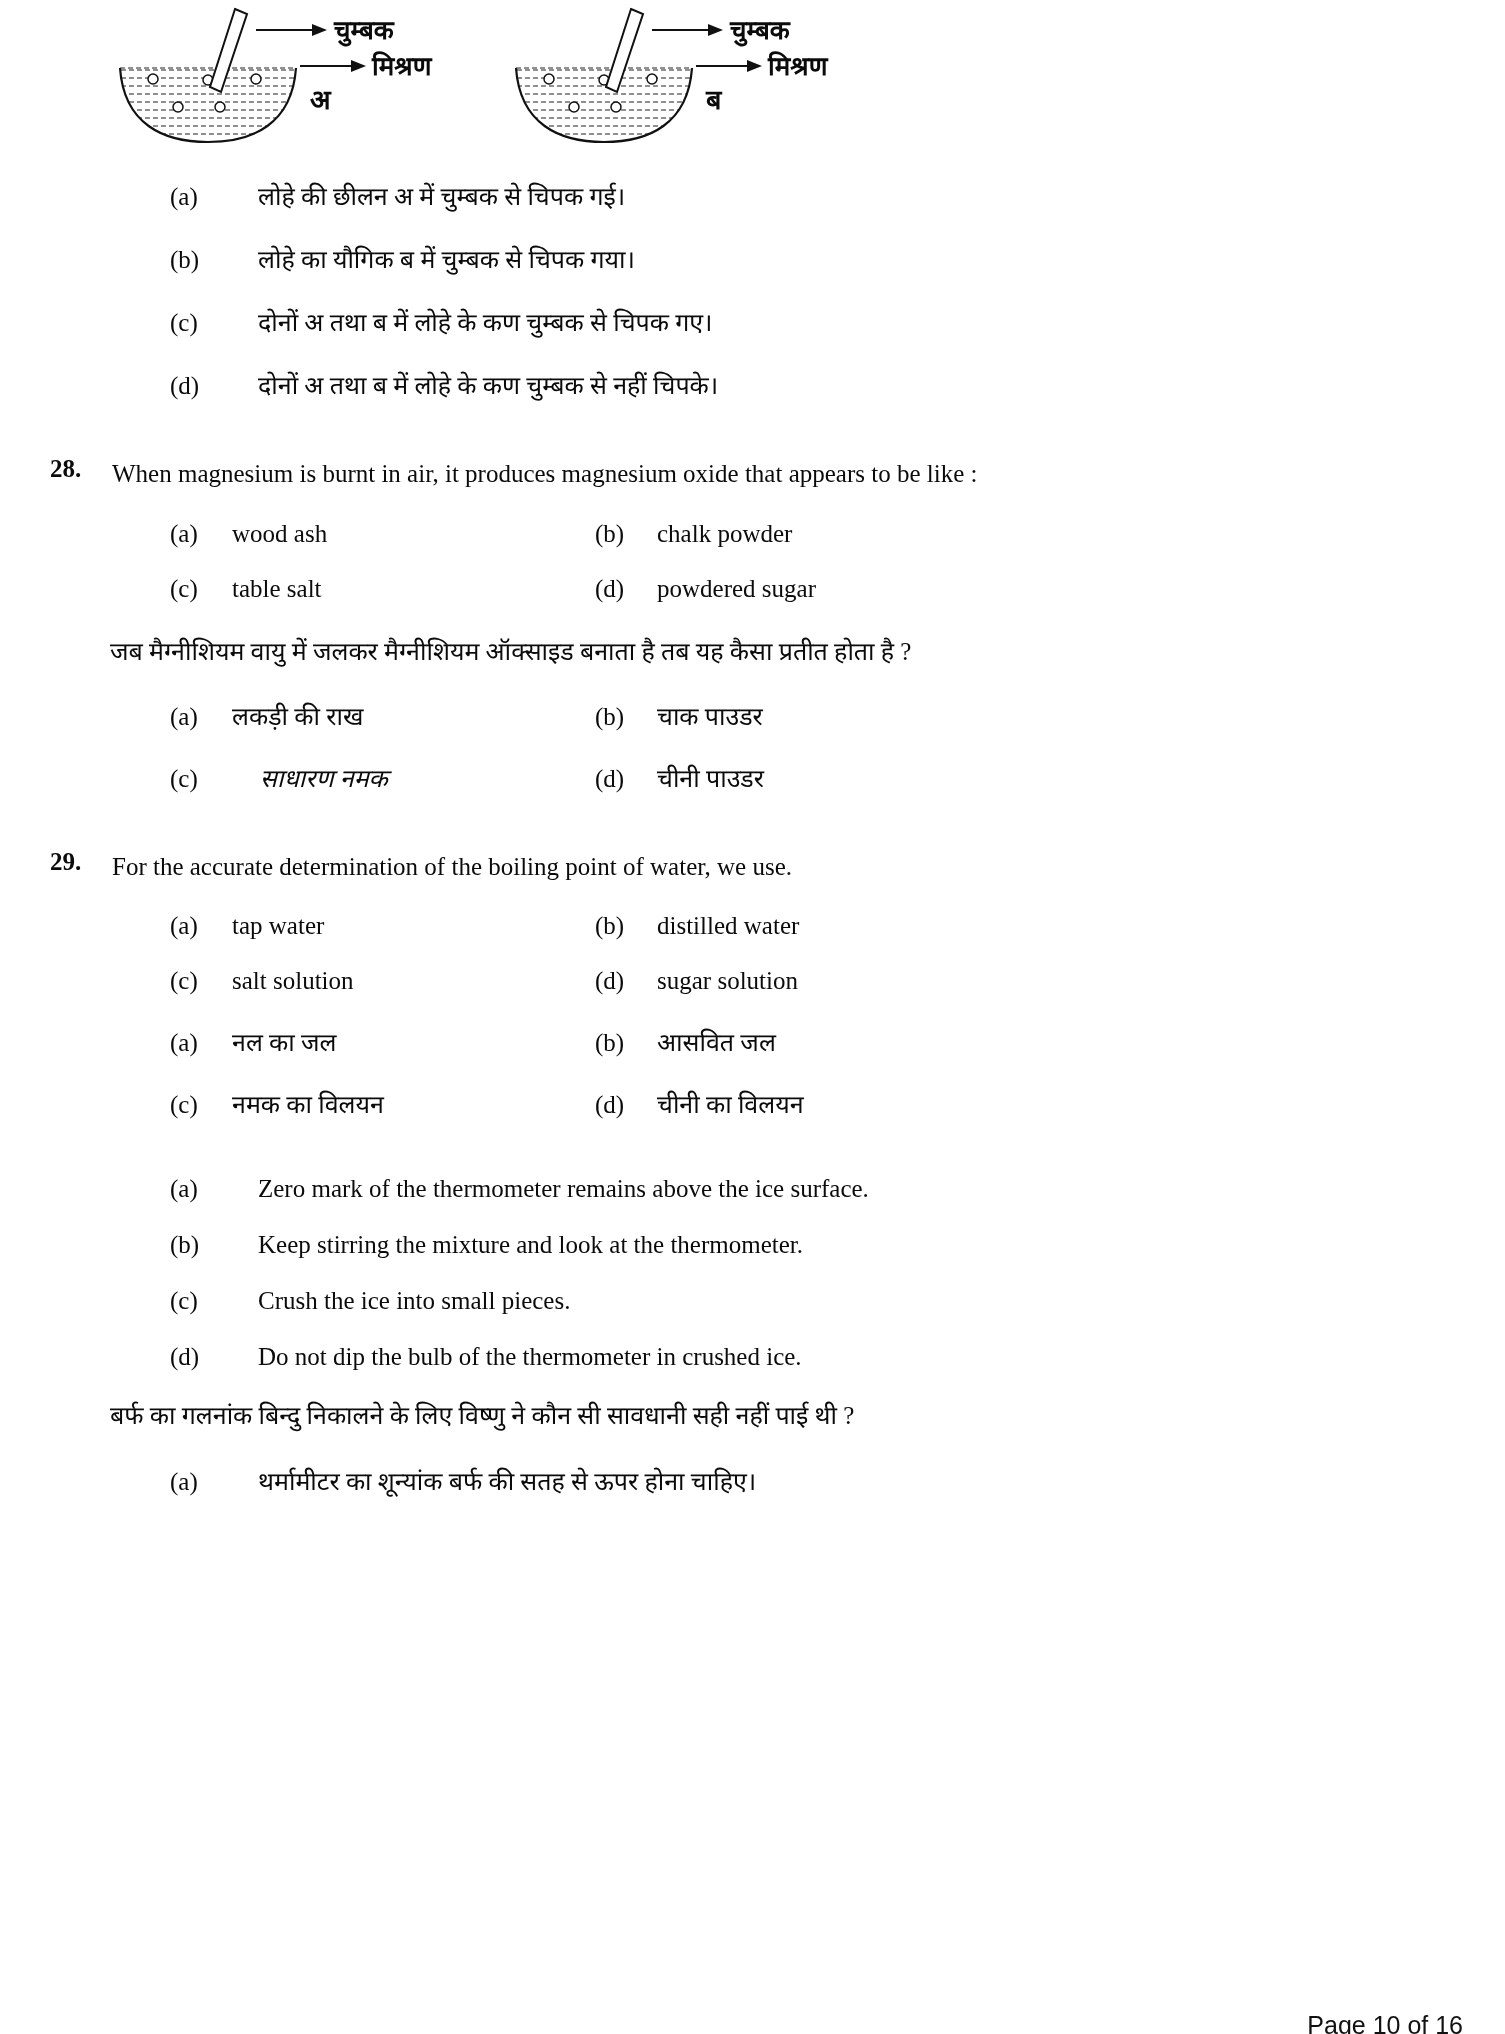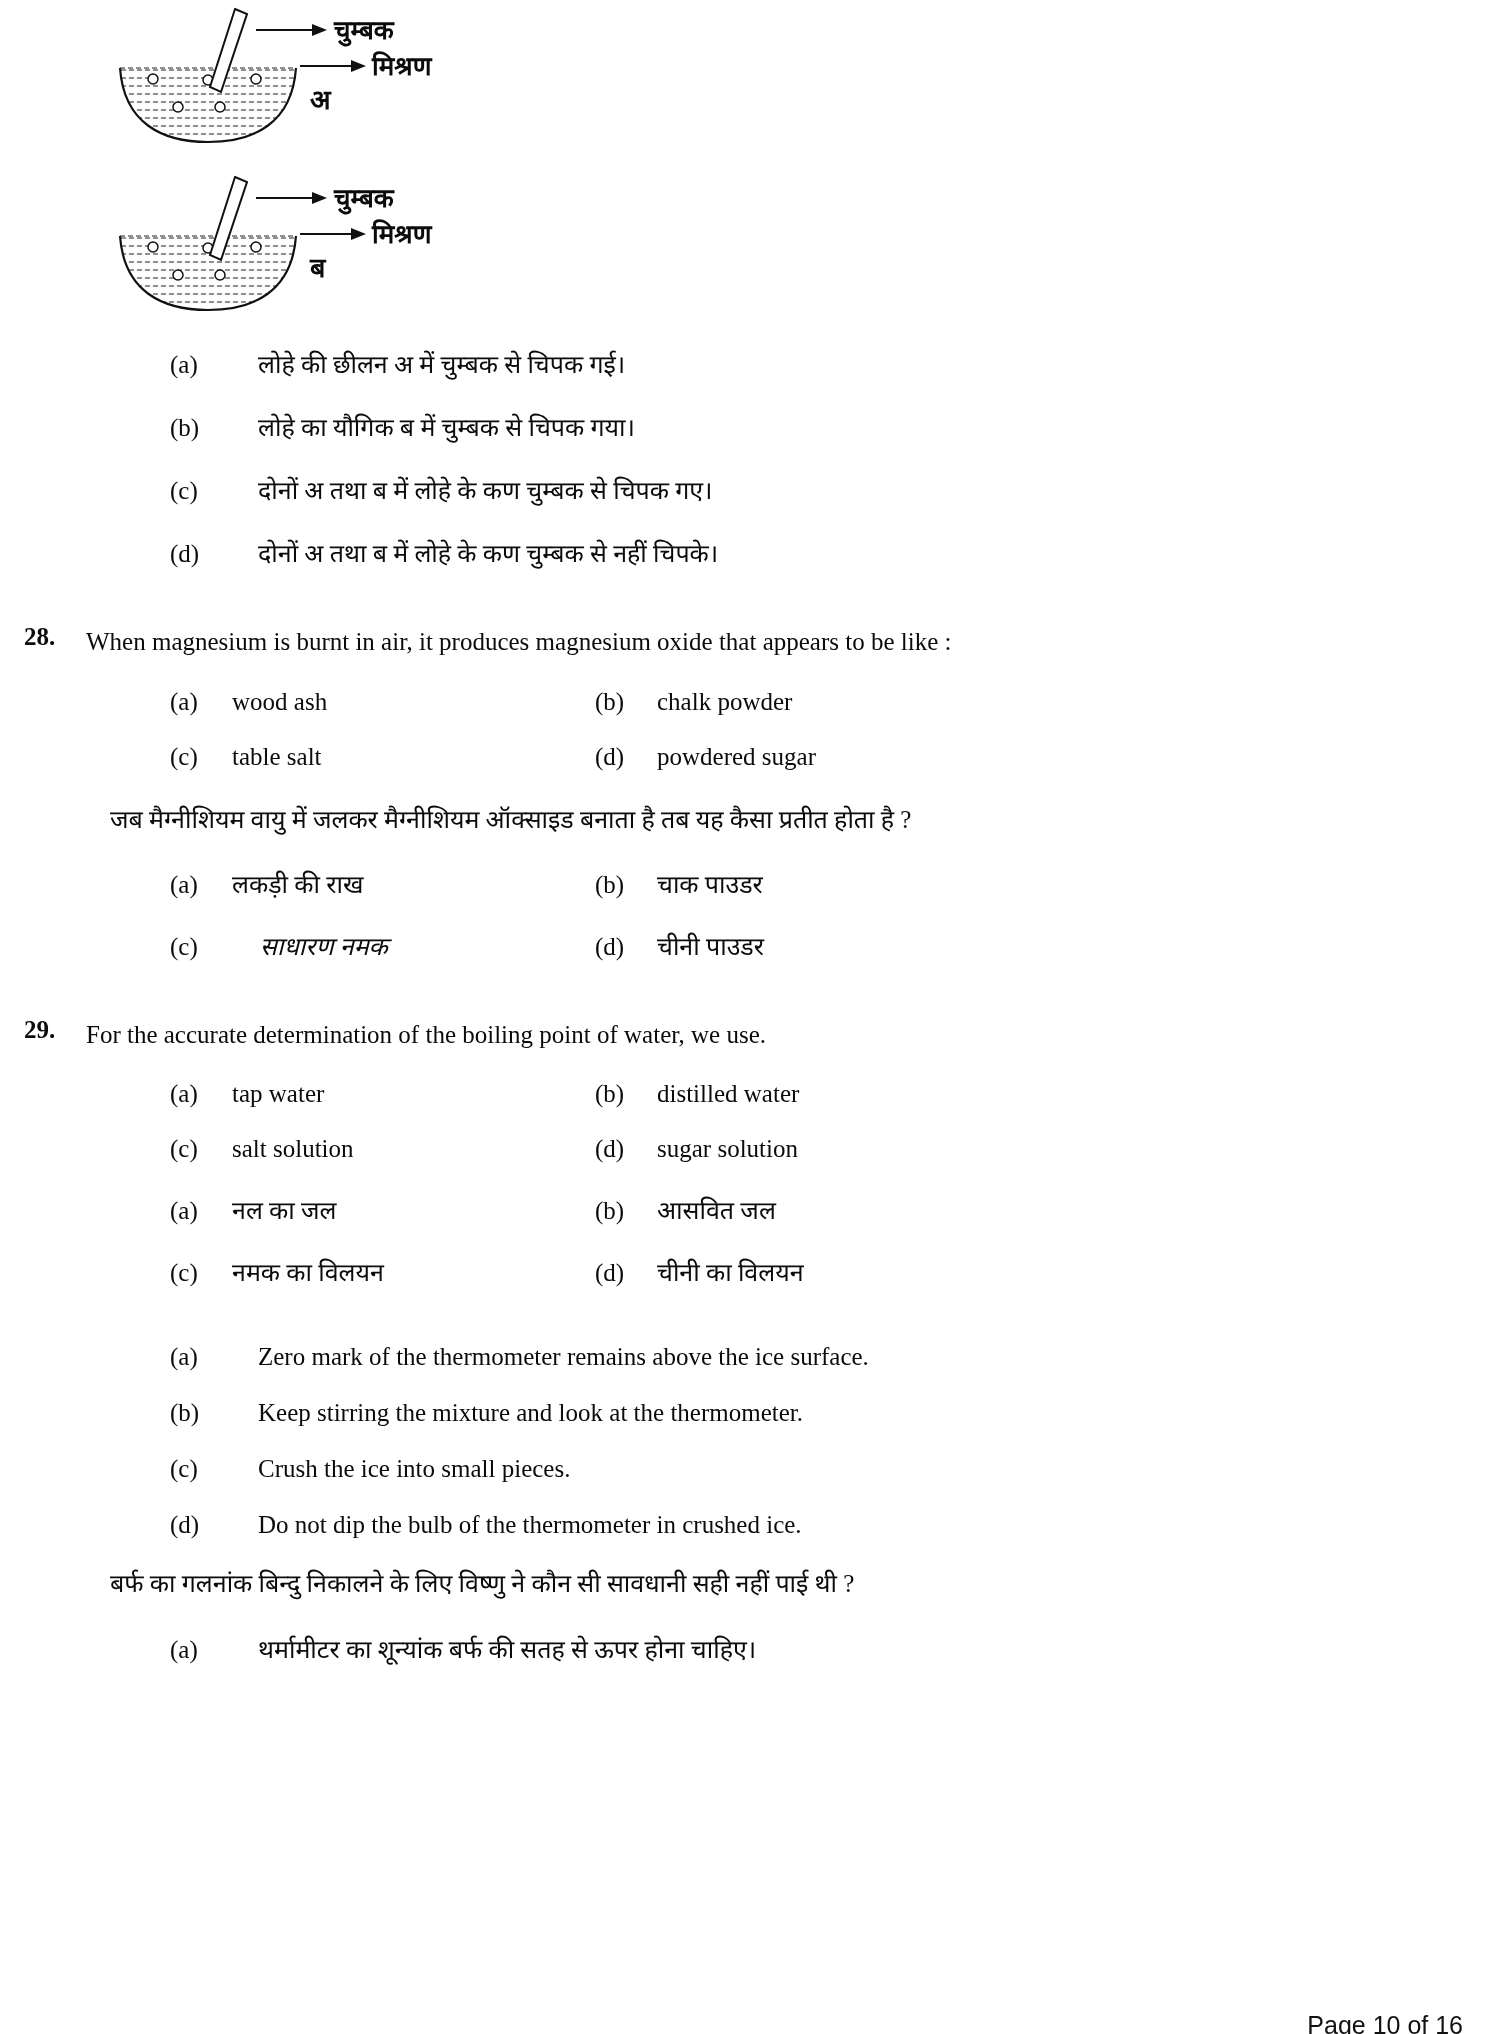--- a/index.html
+++ b/index.html
@@ -15,38 +15,37 @@
     font-size: 25px;
     overflow: hidden;
   }
 
   
   .figures {
     display: flex;
     gap: 16px;
     padding-left: 108px;
     padding-top: 6px;
-    flex-direction: column;
   }
   .fig { display: block; }
   .fig text {
     font-family: "Liberation Serif", "DejaVu Serif", serif;
     font-weight: bold;
     fill: #0b0b0b;
   }
 
   
   .opt-list { margin: 24px 0 0 170px; }
   .opt-row { display: flex; margin-bottom: 33px; line-height: 1.2; }
   .opt-row .key { width: 62px; flex: none; }
   .opt-row .txt { flex: 1; margin-left: 26px; }
 
   
   .q-block { margin-top: 54px; }
-  .q-row { display: flex; padding-left: 24px; width: 1125px; }
+  .q-row { display: flex; padding-left: 50px; width: 1125px; }
   .qnum { width: 62px; flex: none; font-weight: bold; }
   .qtext { flex: 1; line-height: 1.5; }
   .qtext.justify { text-align: justify; }
 
   
   .opt-grid {
     display: grid;
     grid-template-columns: 425px 450px;
     row-gap: 25px;
     margin: 26px 0 0 170px;

